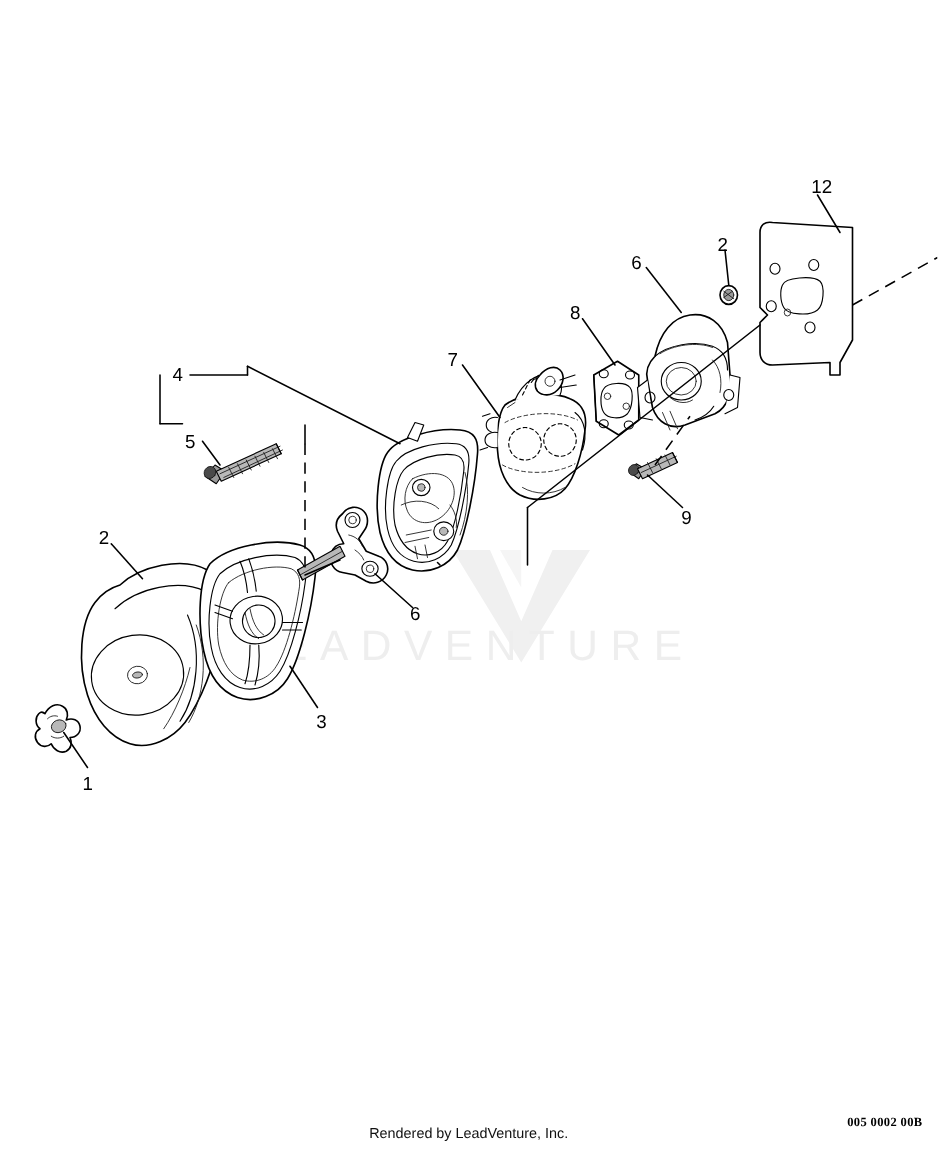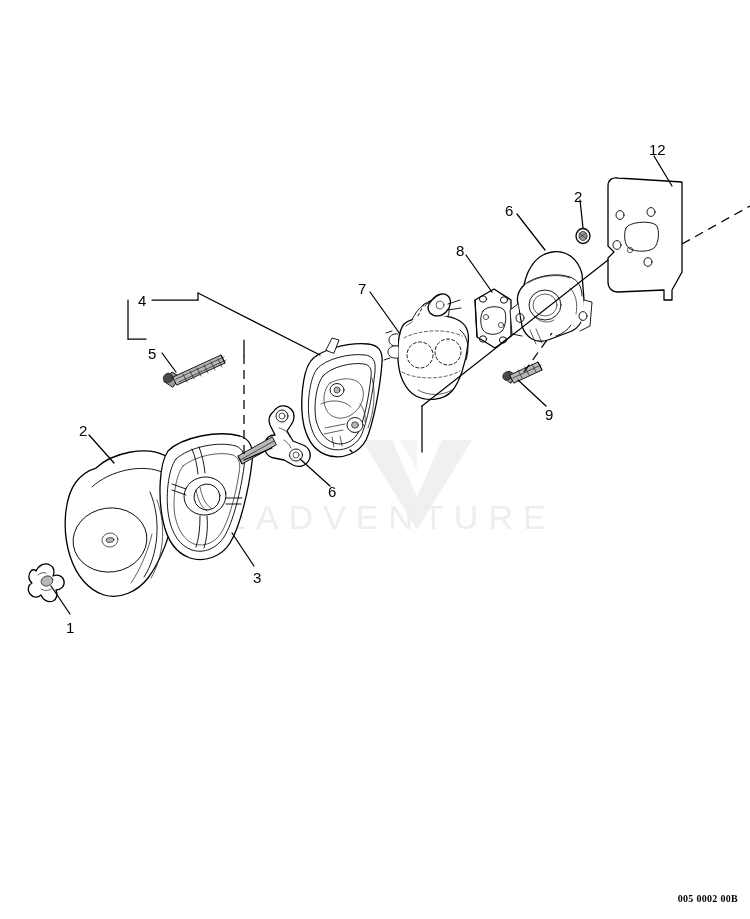--- a/index.html
+++ b/index.html
@@ -479,15 +479,16 @@
   <div class="callout" style="left:138px; top:293px;">4</div>
   <div class="callout" style="left:148px; top:346px;">5</div>
   <div class="callout" style="left:328px; top:484px;">6</div>
   <div class="callout" style="left:358px; top:281px;">7</div>
   <div class="callout" style="left:456px; top:243px;">8</div>
   <div class="callout" style="left:545px; top:407px;">9</div>
   <div class="callout" style="left:505px; top:203px;">6</div>
   <div class="callout" style="left:574px; top:189px;">2</div>
   <div class="callout" style="left:649px; top:142px;">12</div>
 
+  <div class="footer-center">Rendered by LeadVenture, Inc.</div>
   <div class="footer-right">005 0002 00B</div>
 
 </div>
 
 </body></html>

